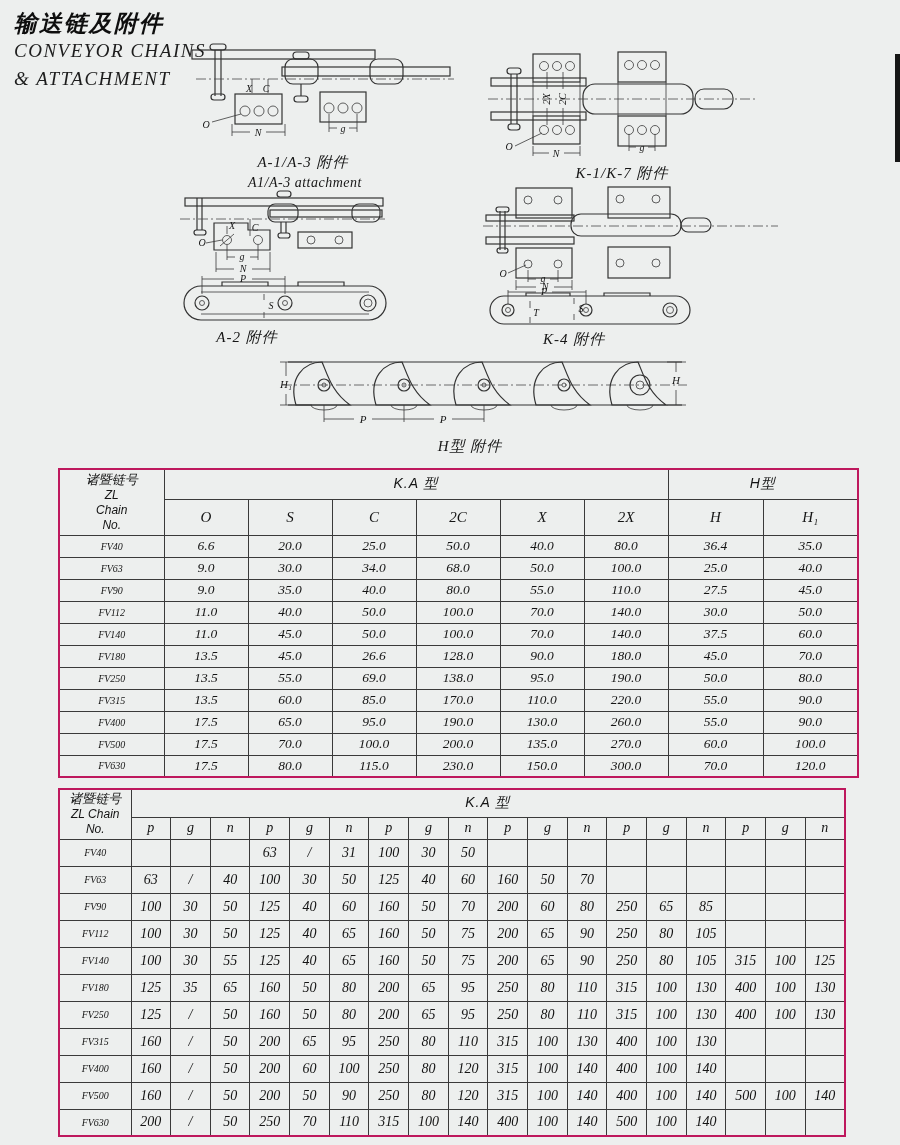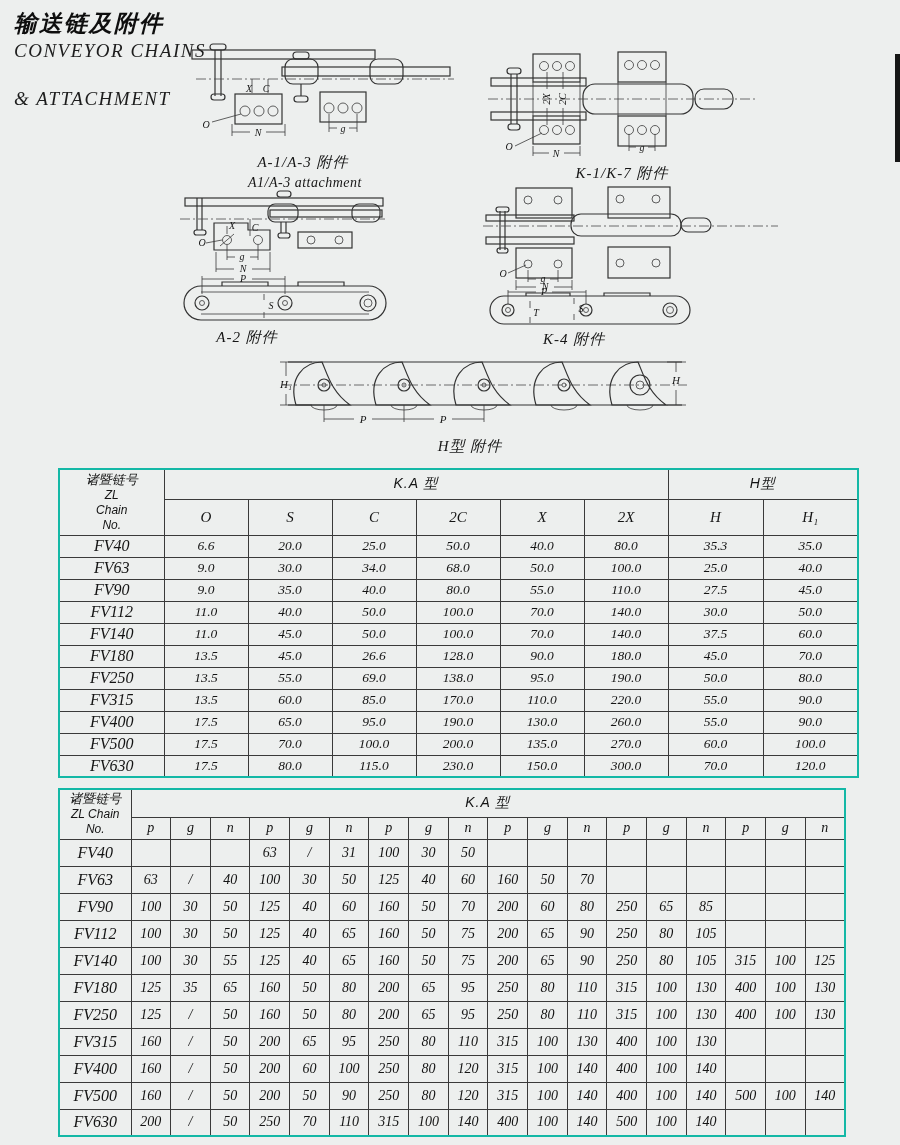--- a/index.html
+++ b/index.html
@@ -14,50 +14,50 @@
     position:absolute; left:14px; top:8px;
     font-family:"Liberation Sans", sans-serif; font-weight:bold;
     font-size:23px; letter-spacing:2px; color:#0e0e0e; white-space:nowrap;
   }
   .title-en {
     position:absolute; left:14px;
     font-family:"Liberation Serif", serif; font-size:19px;
     letter-spacing:1.5px; color:#1d1d1d; white-space:nowrap;
   }
   #title-en1 { top:40px; }
-  #title-en2 { top:88px; }
+  #title-en2 { top:68px; }
 
   .cap {
     position:absolute; transform:translateX(-50%);
     font-family:"Liberation Serif", serif; font-size:15px;
     letter-spacing:1px; color:#161616; white-space:nowrap;
   }
   .cap-sub { font-size:14px; letter-spacing:0.5px; }
 
   svg.draw { position:absolute; }
   svg.draw .ln   { stroke:#333; fill:none; stroke-width:1.2; }
   svg.draw .thin { stroke:#3a3a3a; fill:none; stroke-width:0.8; }
   svg.draw .cl   { stroke:#4a4a4a; fill:none; stroke-width:0.8; stroke-dasharray:10 3 2 3; }
   svg.draw .dim  { font-family:"Liberation Serif", serif; font-size:10px; fill:#161616; text-anchor:middle; }
   svg.draw .dimb { font-size:11px; }
 
   .spec-table {
     position:absolute; border-collapse:collapse; table-layout:fixed;
-    border:2px solid #14b8a6; color:#141414; background:transparent;
+    border:2px solid #be185d; color:#141414; background:transparent;
   }
   .spec-table th, .spec-table td {
     border:1px solid #3a3a3a; text-align:center; vertical-align:middle;
     padding:0; font-weight:normal; overflow:hidden;
   }
   .chain-head { font-family:"Liberation Sans", sans-serif; font-size:12px; line-height:1.25; }
   .chain-head span { display:block; }
   .chain-head .chz { font-size:13px; }
   .group-head { font-family:"Liberation Sans", sans-serif; font-size:14px; letter-spacing:1px; }
   .col-letter { font-family:"Liberation Serif", serif; font-size:15px; }
-  td.chain-no { font-family:"Liberation Serif", serif; font-size:16px; }
+  td.chain-no { font-family:"Liberation Serif", serif; font-size:10px; }
   td.val  { font-family:"Liberation Serif", serif; font-size:13.5px; }
   td.val2 { font-family:"Liberation Serif", serif; font-size:14px; }
 
   #table1 { left:58px; top:468px; width:801px; }
   #table1 tr.group-row { height:30px; }
   #table1 tr.cols-row  { height:36px; }
   #table1 tbody tr     { height:22px; }
 
   #table2 { left:58px; top:788px; width:788px; }
   #table2 tr.group-row { height:28px; }
@@ -399,21 +399,21 @@
     </thead>
     <tbody id="table1-body">
         <tr>
           <td class="chain-no">FV40</td>
           <td class="val">6.6</td>
           <td class="val">20.0</td>
           <td class="val">25.0</td>
           <td class="val">50.0</td>
           <td class="val">40.0</td>
           <td class="val">80.0</td>
-          <td class="val">35.3</td>
+          <td class="val">36.4</td>
           <td class="val">35.0</td>
         </tr>
         <tr>
           <td class="chain-no">FV63</td>
           <td class="val">9.0</td>
           <td class="val">30.0</td>
           <td class="val">34.0</td>
           <td class="val">68.0</td>
           <td class="val">50.0</td>
           <td class="val">100.0</td>

